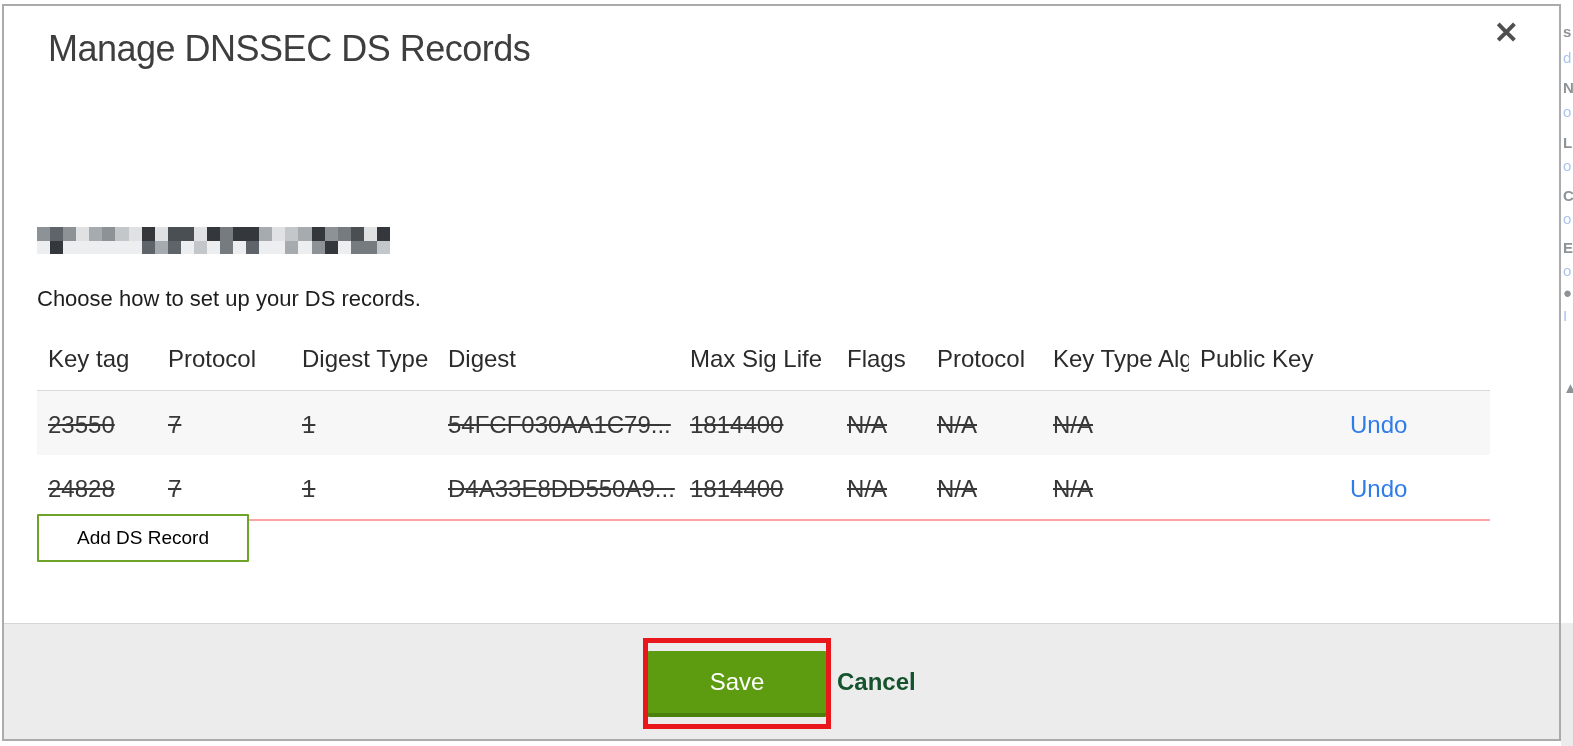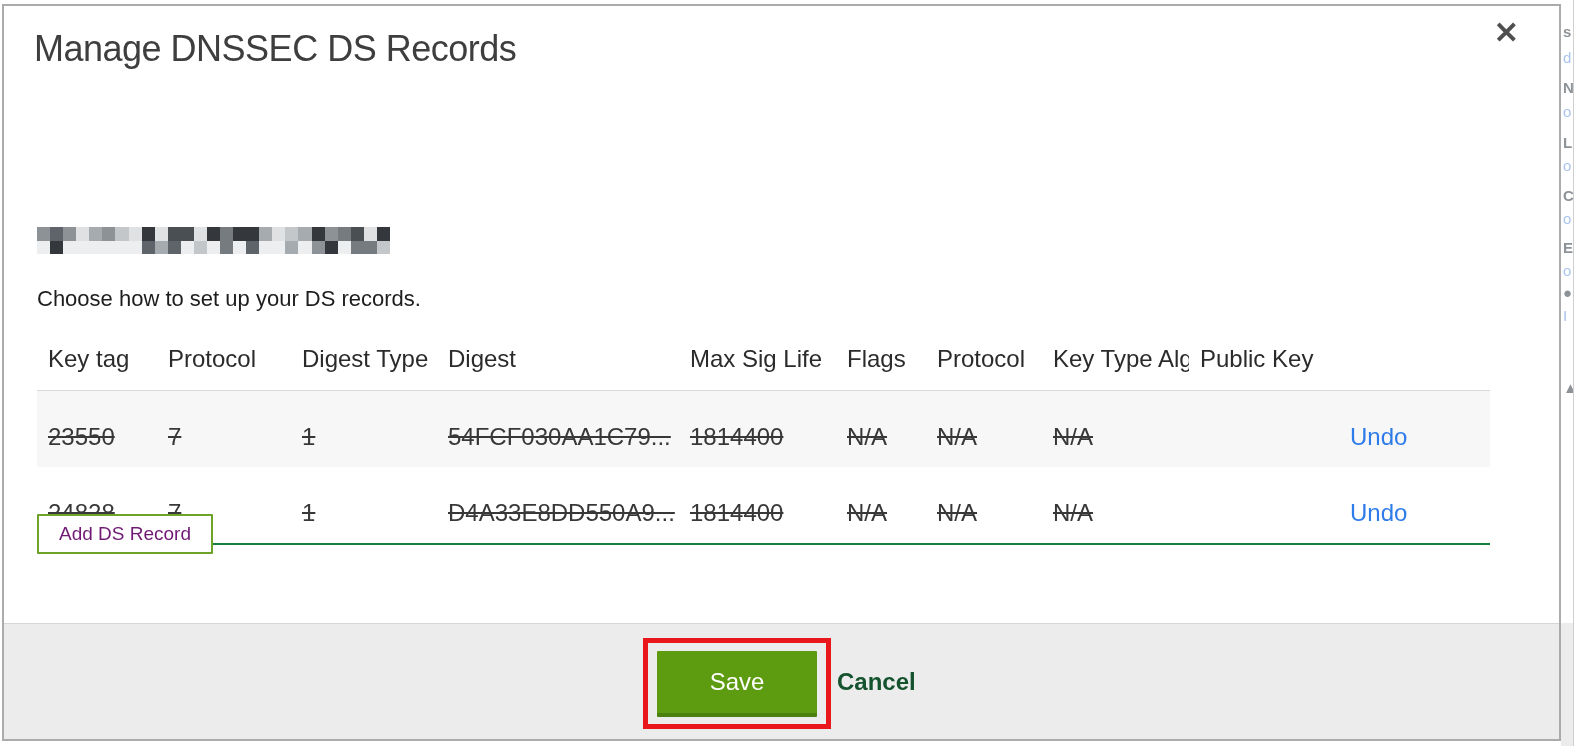--- a/index.html
+++ b/index.html
@@ -3,58 +3,58 @@
 <meta charset="utf-8">
 <style>
   html,body{margin:0;padding:0;background:#fff;}
   .page{position:relative;width:1574px;height:746px;background:#ffffff;
         font-family:"Liberation Sans", sans-serif;overflow:hidden;}
 
   
   .modal{position:absolute;left:2px;top:4px;width:1559px;height:737px;
          box-sizing:border-box;background:#fff;border:2px solid #ababab;}
 
-  .modal-title{position:absolute;left:30px;top:22px;font-size:36px;font-weight:400;
+  .modal-title{position:absolute;left:44px;top:22px;font-size:36px;font-weight:400;
                color:#3e3e3e;letter-spacing:-0.5px;}
   .close-x{position:absolute;right:40px;top:12px;font-size:30px;line-height:30px;
            color:#4f4f4f;cursor:pointer;font-weight:bold;}
 
   .redacted{position:absolute;left:33px;top:221px;width:353px;height:27px;
             display:grid;grid-template-columns:repeat(27,1fr);grid-auto-rows:1fr;
             overflow:hidden;}
   .redacted div{width:100%;height:100%;}
 
   .subtitle{position:absolute;left:33px;top:280px;font-size:22px;color:#1d1d1d;}
 
   
   table.ds{position:absolute;left:33px;top:330px;width:1453px;
            border-collapse:collapse;font-size:24px;color:#383838;table-layout:fixed;}
   table.ds th{text-align:left;font-weight:400;color:#2b2b2b;
               padding:9px 0 17px 11px;border-bottom:1px solid #d9d9d9;
               white-space:nowrap;overflow:hidden;}
-  table.ds td{height:60px;padding:16px 0 0 11px;white-space:nowrap;overflow:hidden;}
+  table.ds td{height:60px;padding:4px 0 0 11px;white-space:nowrap;overflow:hidden;}
   tr.row-stripe{background:#f7f7f7;}
-  tr.row-last td{border-bottom:2px solid #15803d;}
+  tr.row-last td{border-bottom:2px solid #fca5a5;}
   td.struck, th.act, td.act{vertical-align:middle;}
   .struck span{text-decoration:line-through;}
   td.act{text-align:left;padding-right:16px;}
   a.undo{color:#2e7bea;text-decoration:none;cursor:pointer;}
 
-  .add-ds{position:absolute;left:33px;top:508px;height:40px;box-sizing:border-box;
-          background:#fff;border:2px solid #6ea32a;color:#701a75;font-size:19px;
-          padding:0 20px;font-family:"Liberation Sans", sans-serif;cursor:pointer;
+  .add-ds{position:absolute;left:33px;top:508px;height:48px;box-sizing:border-box;
+          background:#fff;border:2px solid #6ea32a;color:#000000;font-size:19px;
+          padding:0 38px;font-family:"Liberation Sans", sans-serif;cursor:pointer;
           border-radius:1px;}
 
   
   .footer{position:absolute;left:0;right:0;bottom:0;top:617px;background:#ececec;
           border-top:1px solid #d6d6d6;}
   .red-annotation{position:absolute;left:639px;top:14px;width:188px;height:91px;
           box-sizing:border-box;border:5px solid #e9161c;
           display:flex;align-items:center;justify-content:center;}
-  .save-btn{width:160px;height:66px;background:#5d9c10;border:none;
+  .save-btn{width:178px;height:66px;background:#5d9c10;border:none;
             border-bottom:4px solid #4c800c;color:#ffffff;font-size:24px;
             font-family:"Liberation Sans", sans-serif;cursor:pointer;border-radius:1px;}
   .cancel-link{position:absolute;left:833px;top:44px;font-size:24px;color:#14532d;
                text-decoration:none;cursor:pointer;font-weight:bold;}
 
   
   .bg-strip{position:absolute;right:0;top:0;width:13px;height:746px;overflow:hidden;
             background:#fff;border-right:1px solid #cfcfcf;box-sizing:border-box;}
   .bg-strip .frag{position:absolute;left:2px;font-size:15px;line-height:15px;}
   .bg-strip .frag.label{color:#8e9398;font-weight:bold;}

